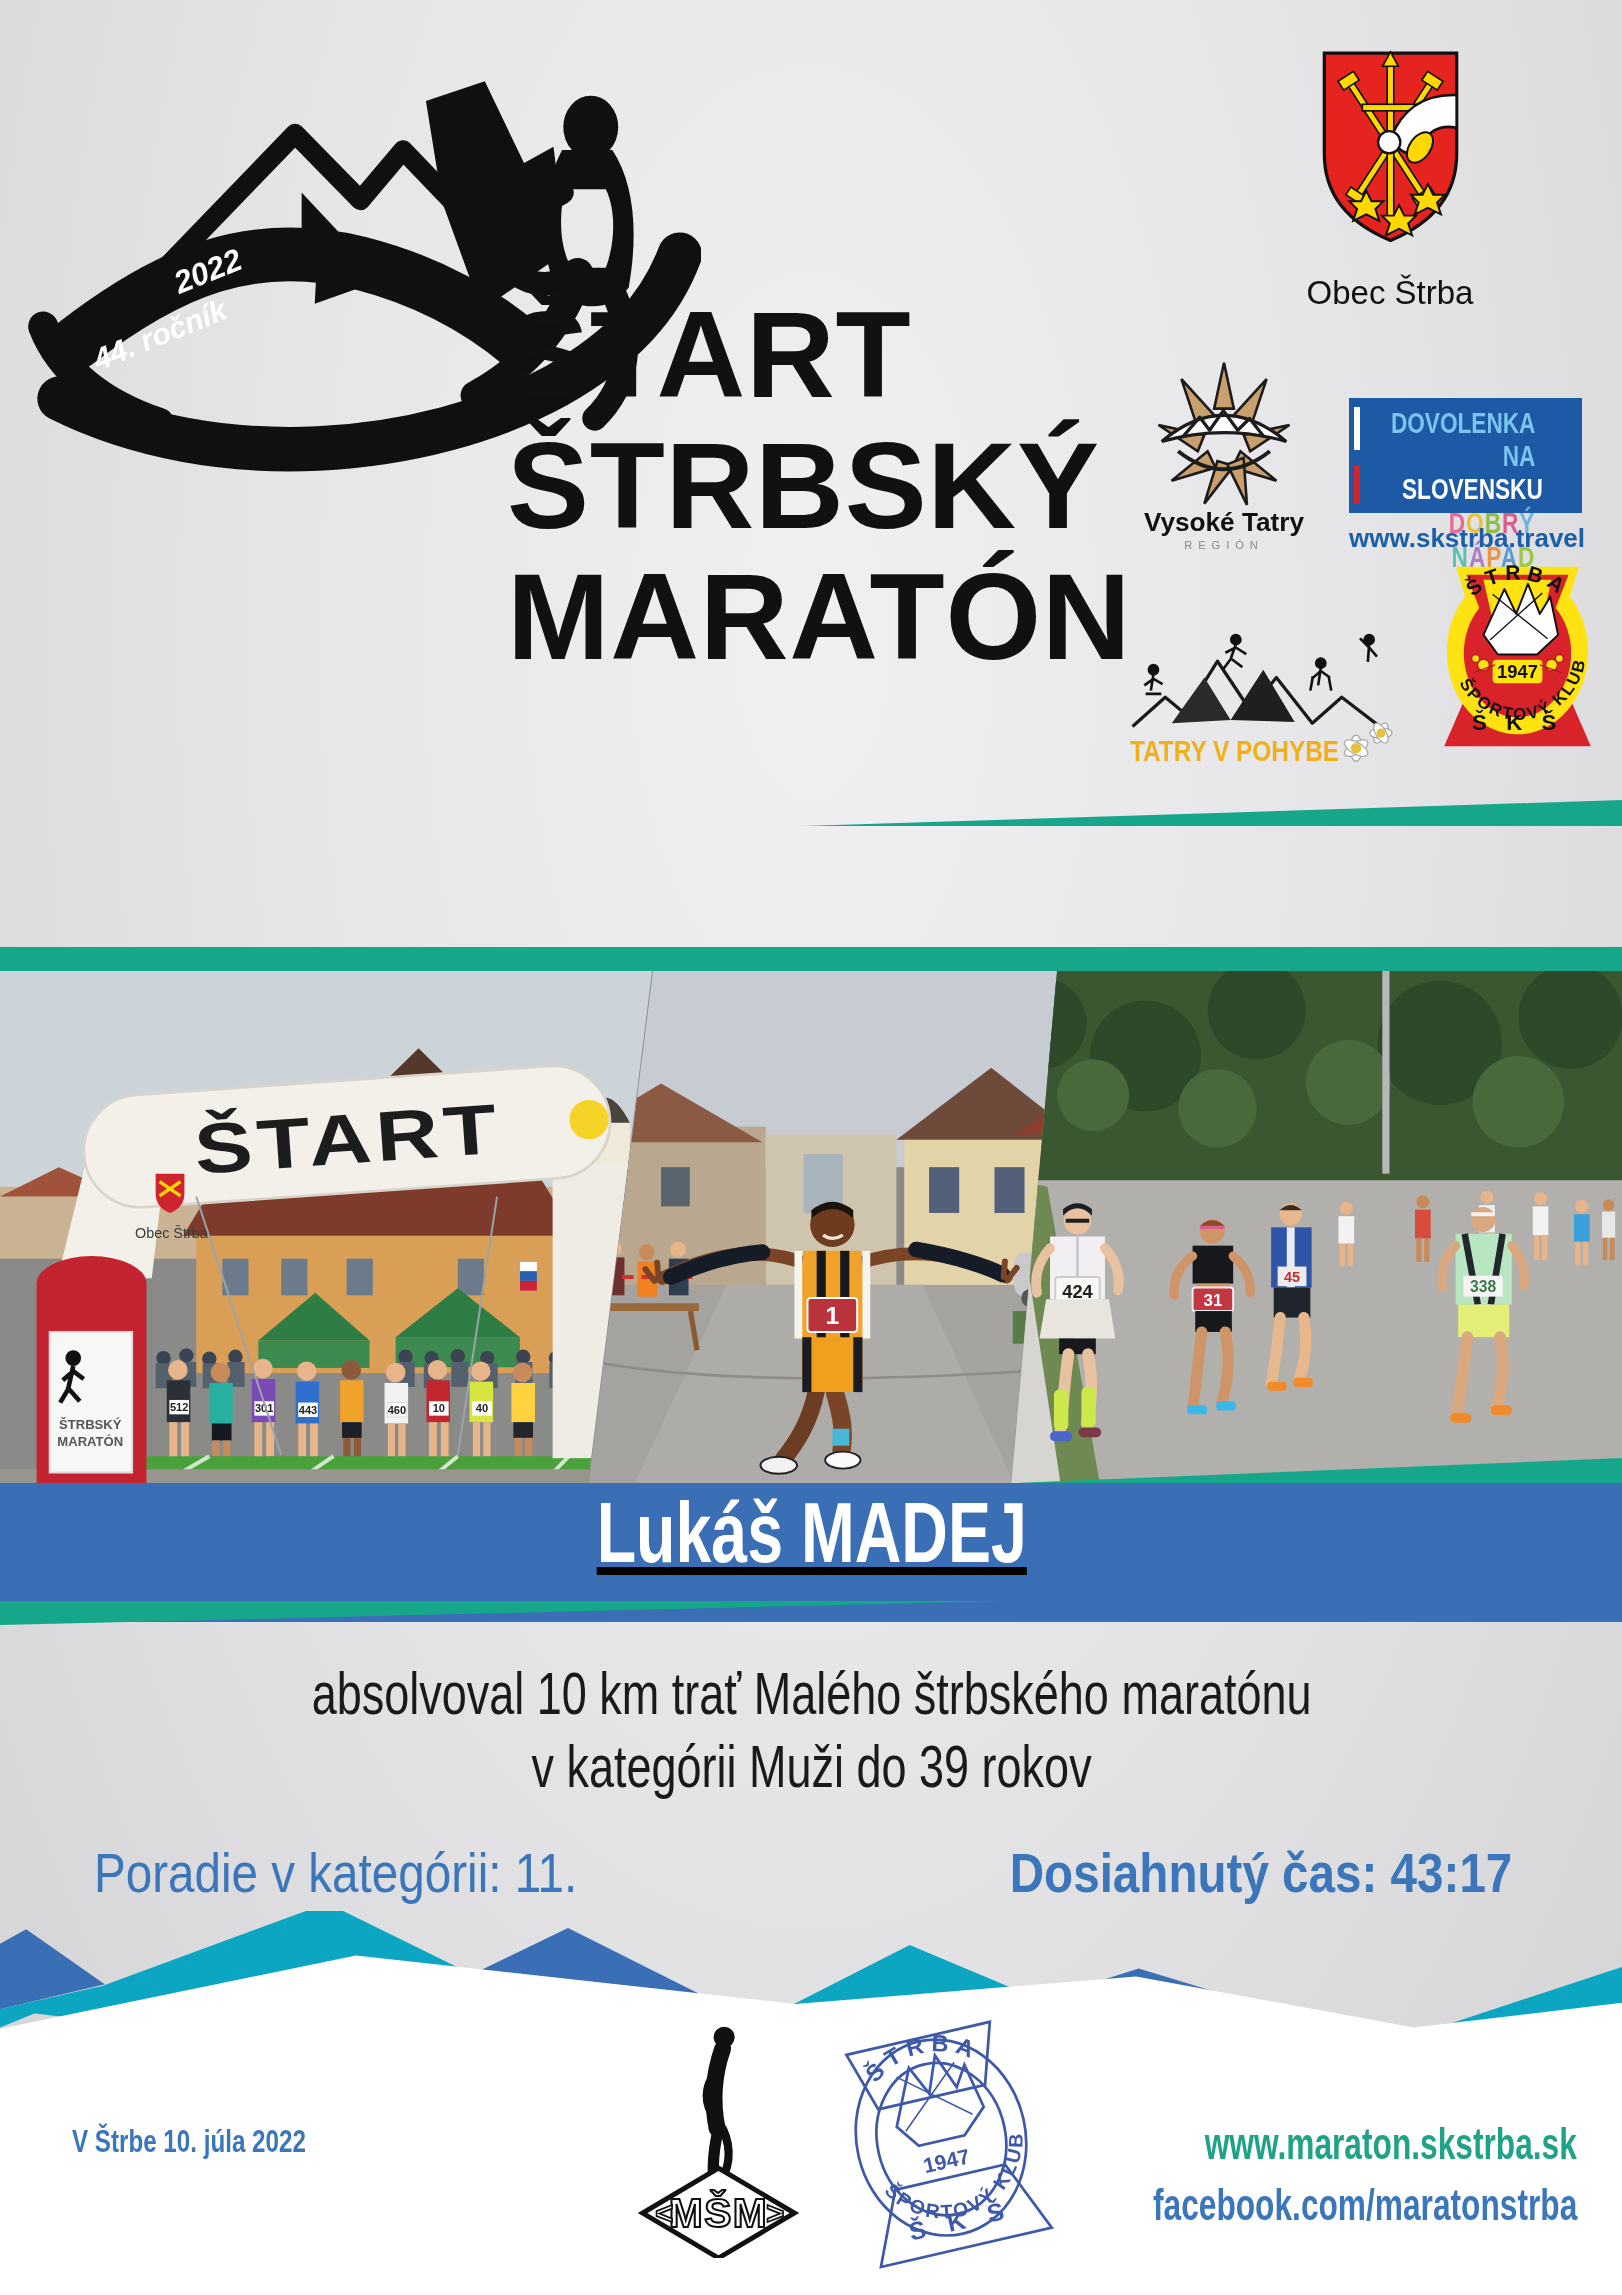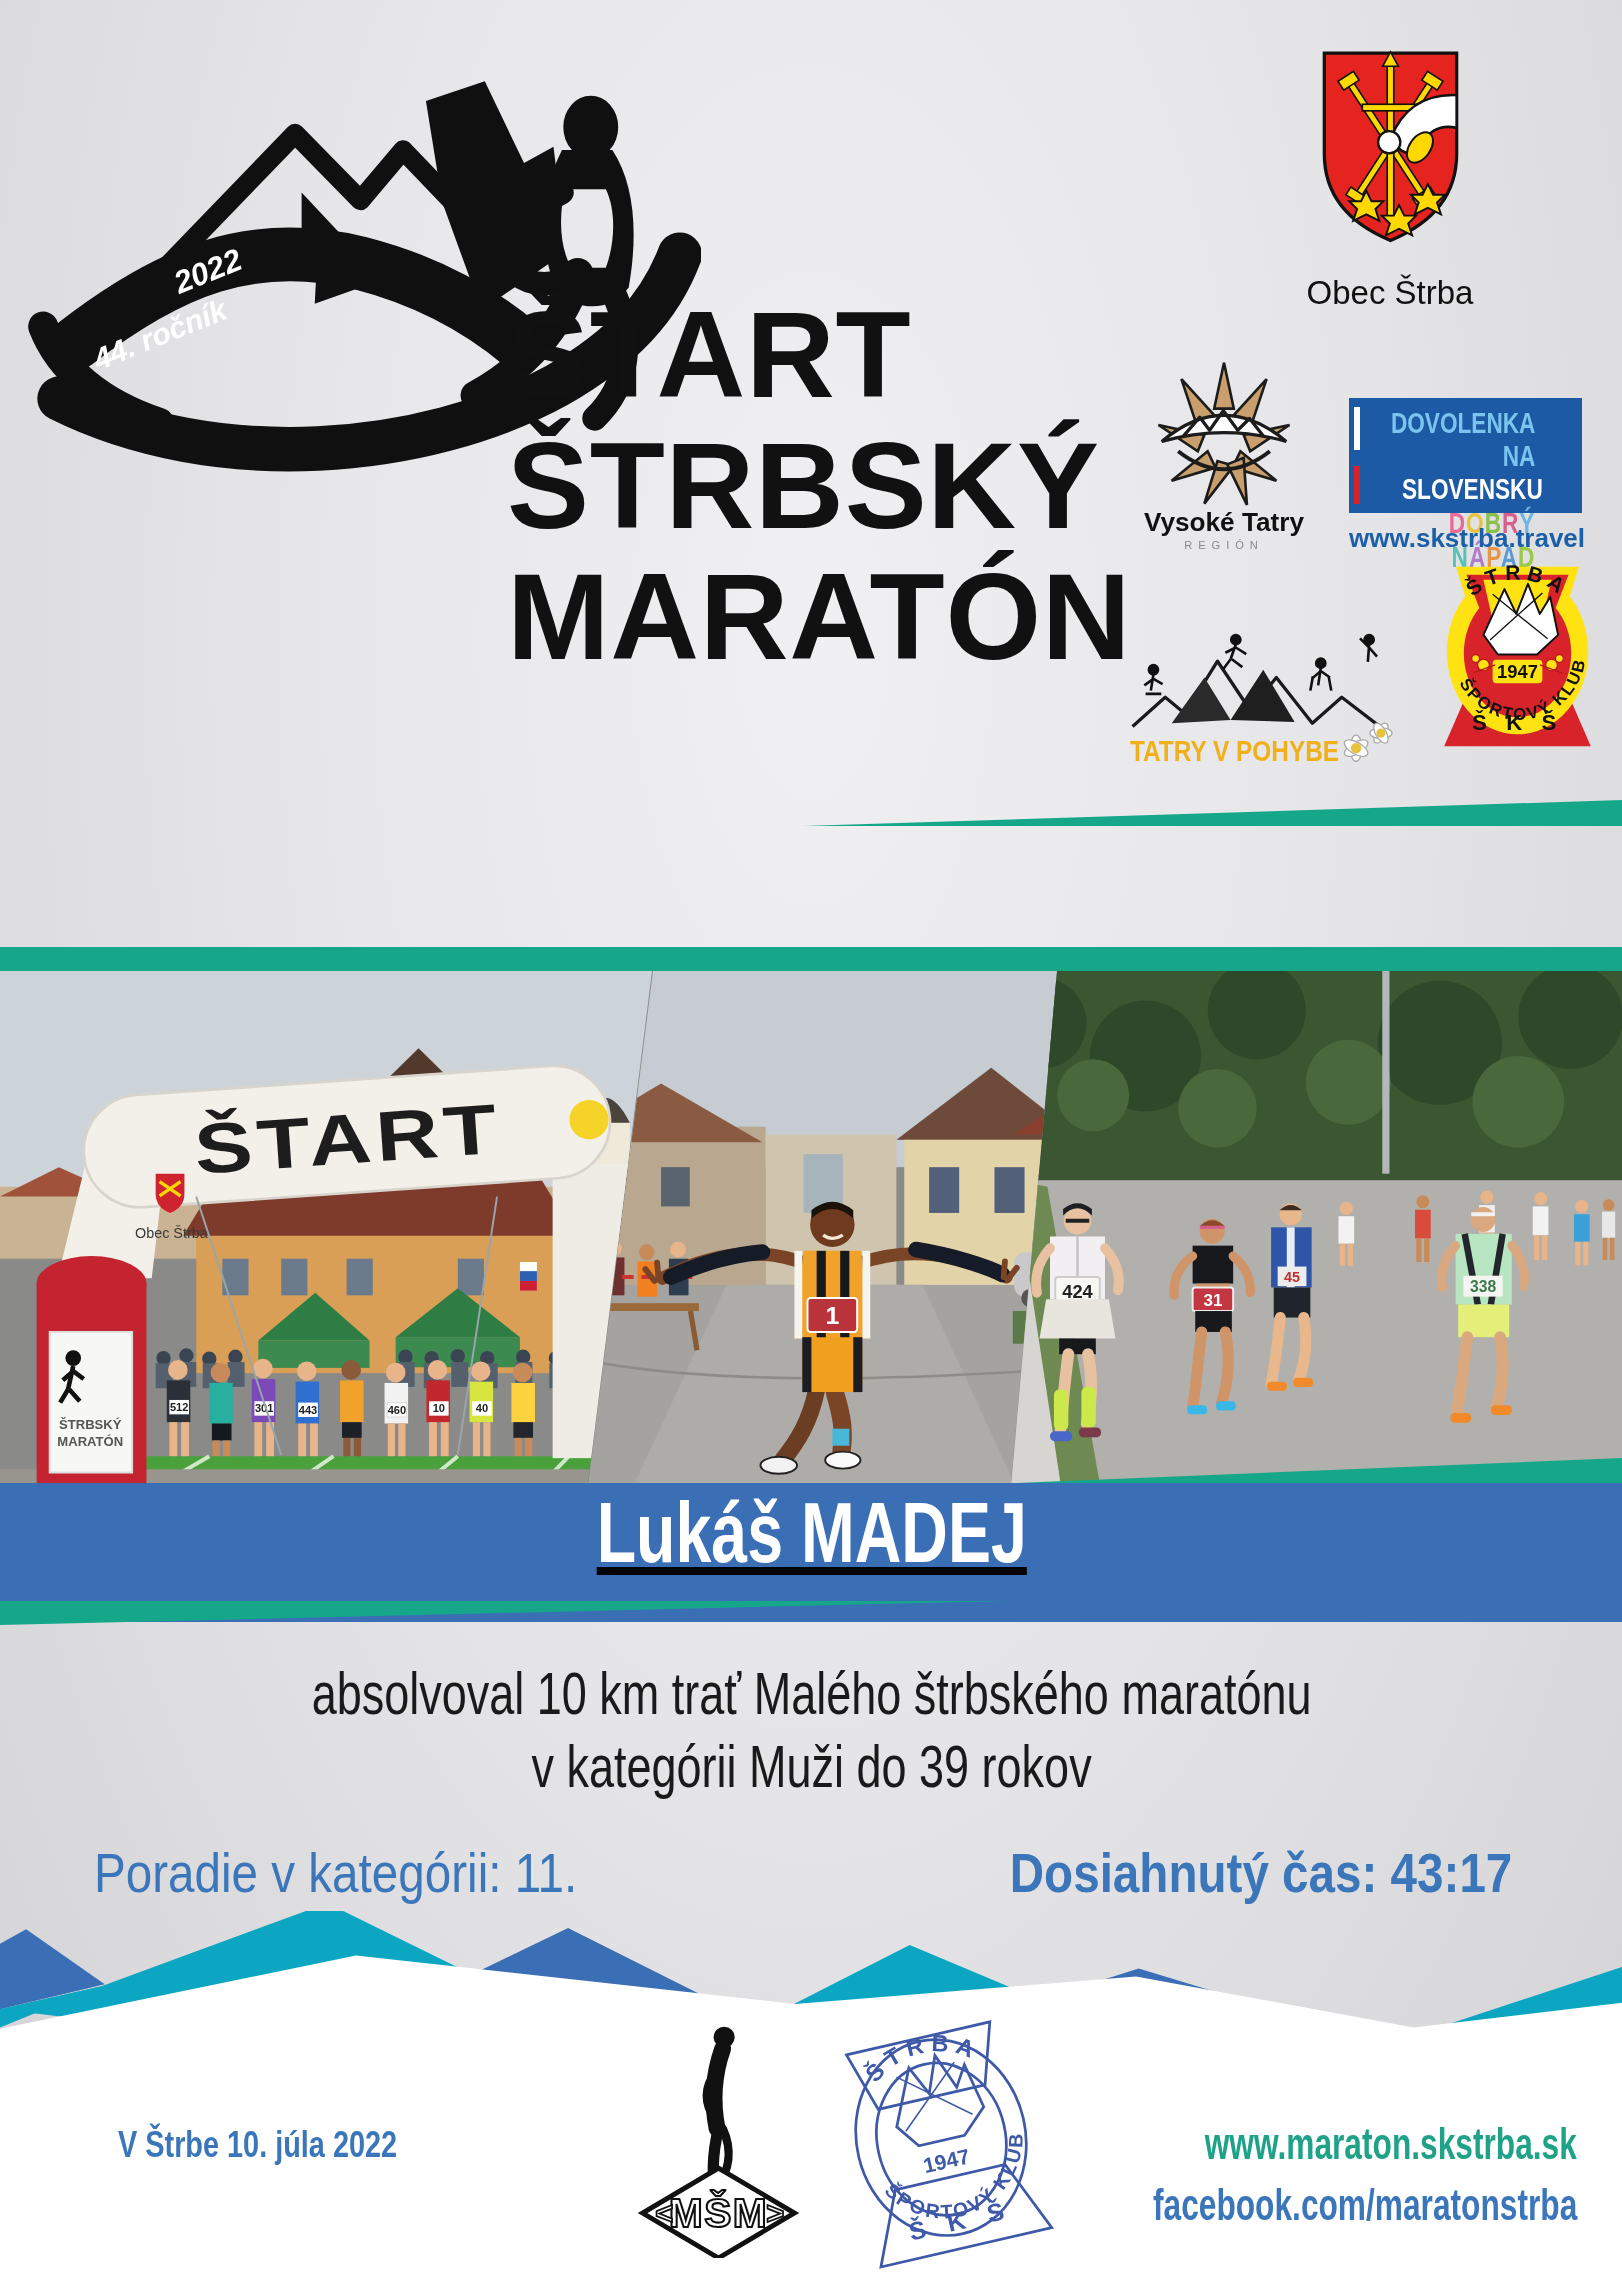--- a/index.html
+++ b/index.html
@@ -59,21 +59,21 @@
 
   
   .para{left:0;top:1657px;width:1623px;text-align:center;color:#1a1a1a;
         font-size:60px;line-height:73px;font-weight:400;}
   .row{left:0;top:1840px;width:1623px;height:65px;color:#3b76ba;font-size:56px;font-weight:400;}
   .row .left{position:absolute;left:94px;top:0;white-space:nowrap;}
   .row .right{position:absolute;right:111px;top:0;white-space:nowrap;font-weight:bold;}
 
   
   .mountains{left:0;top:1911px;width:1623px;height:385px;}
-  .foot-date{left:72px;top:2124px;font-size:37px;font-weight:700;color:#3b76ba;white-space:nowrap;margin-left:46px;}
+  .foot-date{left:72px;top:2124px;font-size:31px;font-weight:700;color:#3b76ba;white-space:nowrap;}
   .msm{left:627px;top:2019px;width:183px;height:239px;}
   .stamp{left:836px;top:2010px;width:216px;height:281px;transform:rotate(-13deg);opacity:.92;}
   .links{left:785px;top:2119px;width:792px;text-align:right;}
   .link-web{font-size:44px;font-weight:700;color:#1fa287;white-space:nowrap;}
   .link-fb{font-size:44px;font-weight:700;color:#3b76ba;white-space:nowrap;margin-top:10.5px;}
 </style>
 </head>
 <body>
 
 <div class="page">

